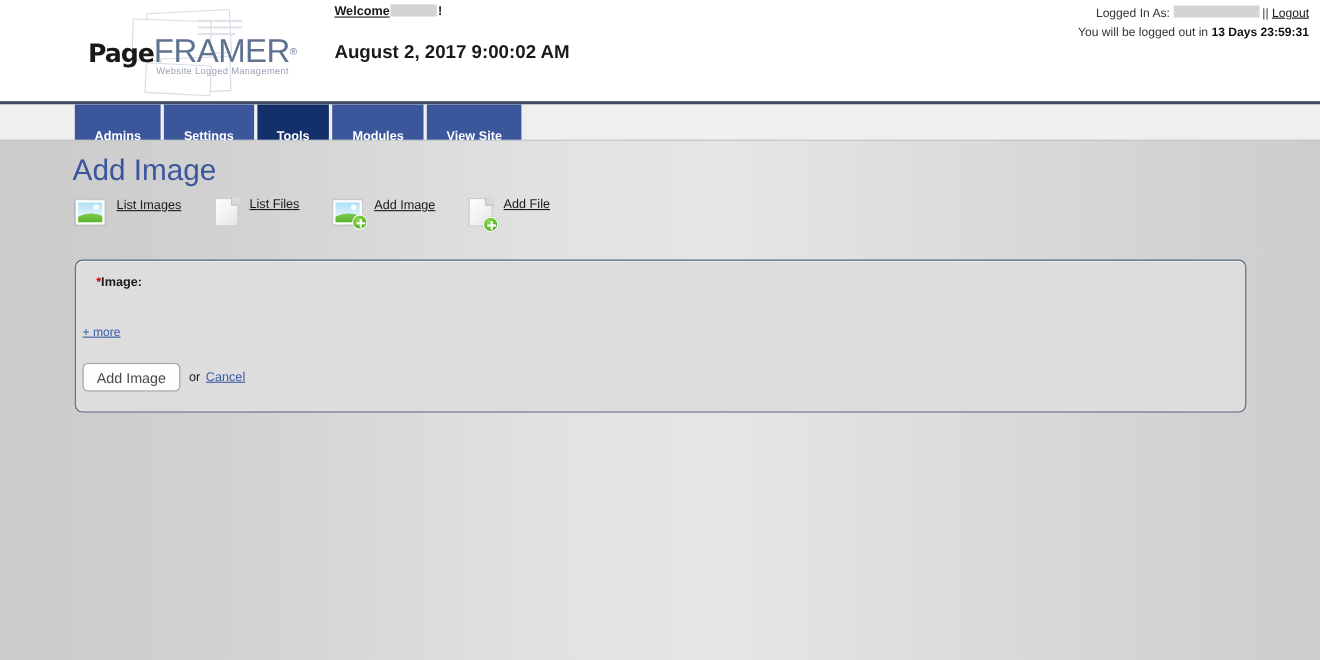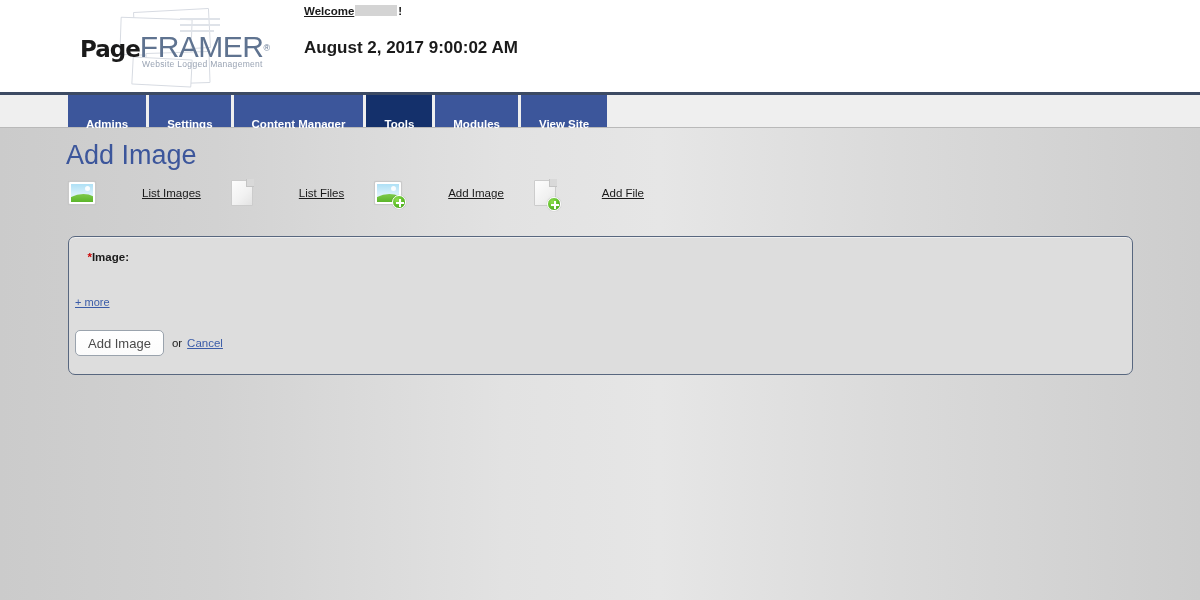--- a/index.html
+++ b/index.html
@@ -163,24 +163,22 @@
     letter-spacing: 0px;
   }
   .toolbar-holder {
     position: absolute;
     left: 68px; top: 52px;
     display: flex;
     align-items: center;
   }
   .tool-item {
     display: flex;
-    align-items: center;
     margin-right: 30px;
     cursor: pointer;
-    gap: 36px;
   }
   .tool-label {
     font-size: 11.5px;
     color: #1a1a1a;
     text-decoration: underline;
     margin-left: 10px;
     white-space: nowrap;
   }
 
   .icon-img {
@@ -391,26 +389,35 @@
     <div class="logo-tagline">Website Logged Management</div>
   </div>
 
   <div class="welcome-block">
     <div class="welcome-line">
       <span class="welcome-label">Welcome</span><span class="redact"></span><span>!</span>
     </div>
     <div class="date-line">August 2, 2017 9:00:02 AM</div>
   </div>
 
+  <div class="login-block">
+    <div class="login-line1">
+      <span>Logged In As:</span><span class="redact2"></span><span>||</span>
+      <span class="logout-link">Logout</span>
+    </div>
+    <div class="login-line2">
+      <span>You will be logged out in</span>
+      <span class="timer">13 Days 23:59:31</span>
+    </div>
+  </div>
 </div>
 
 <div class="navbar">
   <div class="nav-tab">Admins</div>
   <div class="nav-tab">Settings</div>
-  <div class="nav-tab">Content Manager</div>
   <div class="nav-tab active">Tools</div>
   <div class="nav-tab">Modules</div>
   <div class="nav-tab">View Site</div>
 </div>
 
 <div class="content">
 
   <div class="page-title">Add Image</div>
 
   <div class="toolbar-holder">

